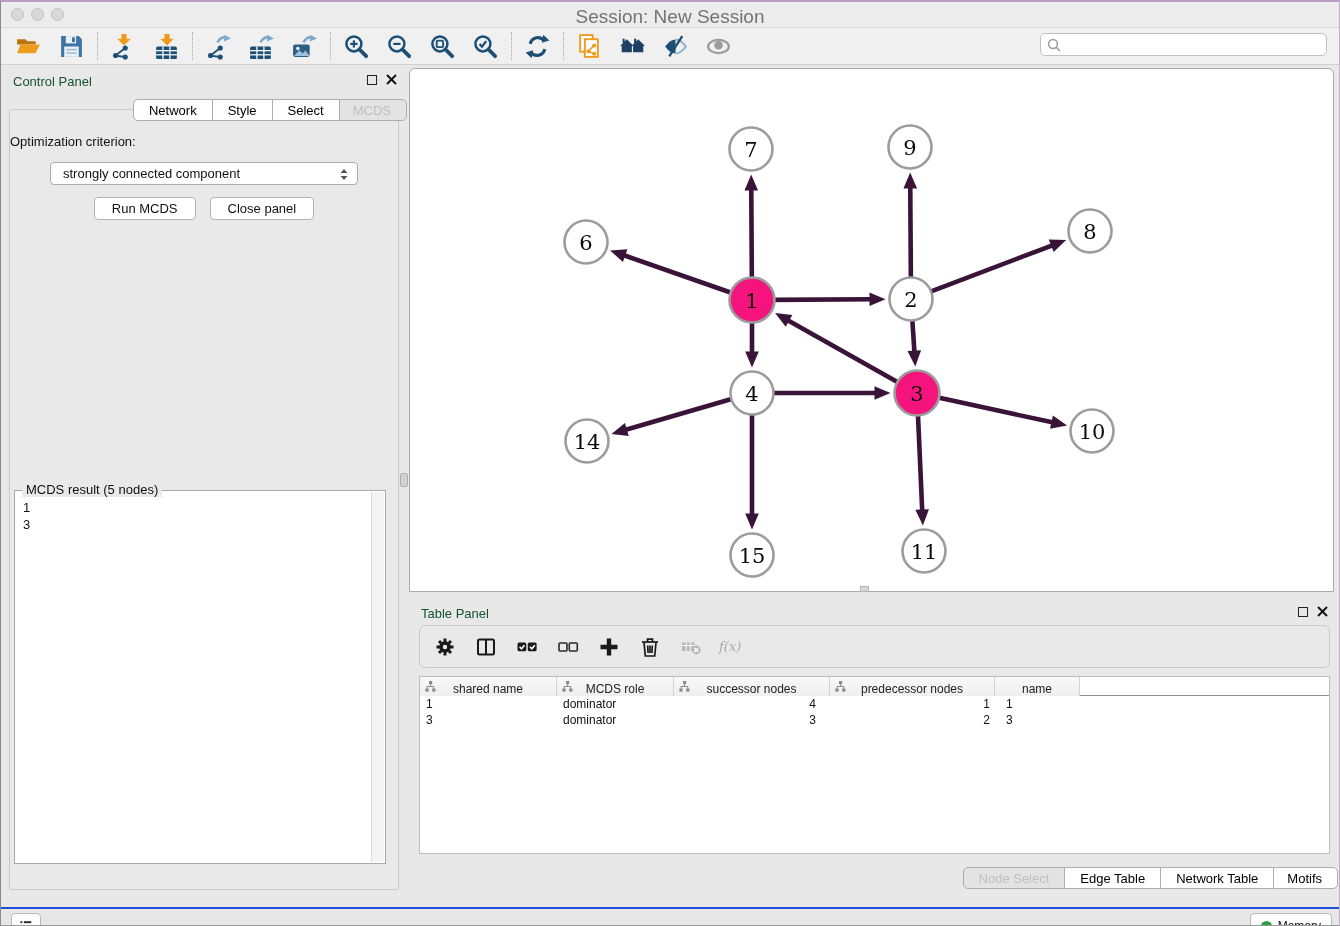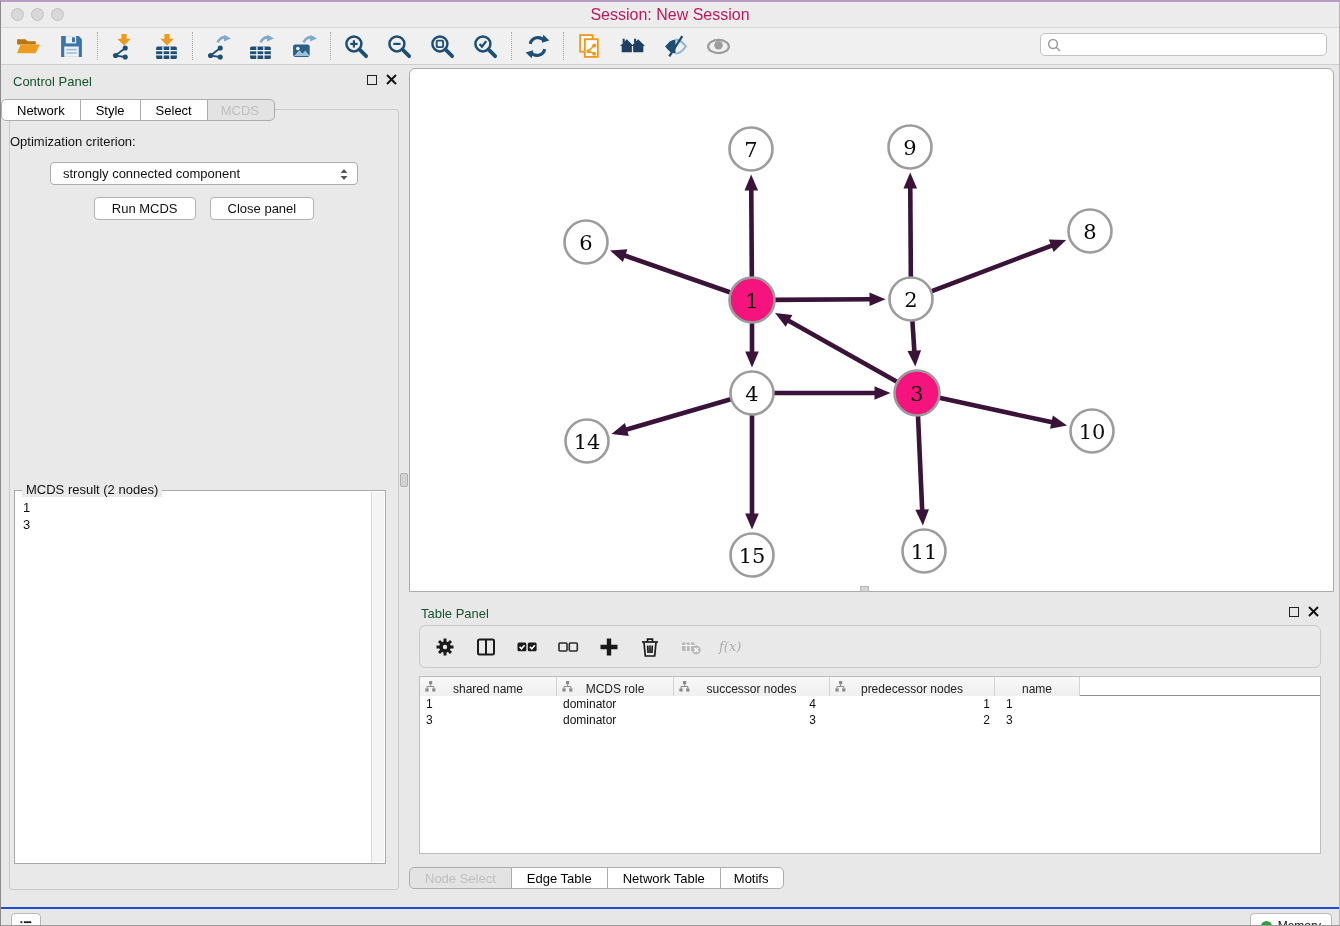--- a/index.html
+++ b/index.html
@@ -3,35 +3,35 @@
 <meta charset="utf-8">
 <style>
   html,body{margin:0;padding:0;background:#fff;font-family:"Liberation Sans",sans-serif;}
   *{box-sizing:border-box;}
   .window{position:relative;width:1340px;height:926px;background:#E8E8E8;overflow:hidden;
     border-top:2px solid #B79CC7;border-left:1px solid #8a8a8a;border-right:1px solid #C3ACD3;border-bottom:1px solid #9a9a9a;}
   
   .titlebar{position:absolute;left:0;top:0;right:0;height:26px;background:#ECECEC;border-bottom:1px solid #D9D9D9;}
   .tl-lights{position:absolute;left:10px;top:6px;display:flex;gap:7px;}
   .tl-light{width:13px;height:13px;border-radius:50%;background:#D8D8D8;border:1px solid #C2C2C2;}
-  .tl-title{position:absolute;left:0;right:0;top:4px;text-align:center;font-size:16px;color:#be185d;}
+  .tl-title{position:absolute;left:0;right:0;top:4px;text-align:center;font-size:19px;color:#737373;}
   
   .toolbar{position:absolute;left:0;top:26px;right:0;height:37px;background:#F0F0F0;border-bottom:1px solid #CFCFCF;display:flex;align-items:center;padding-left:6px;}
   .tb{width:43px;height:32px;display:flex;align-items:center;justify-content:center;background:transparent;border:none;padding:0;}
   .tb svg{width:27px;height:27px;}
   .tsep{width:1px;height:28px;border-left:1px dotted #A8A8A8;margin:0 4px;}
   .searchbox{position:absolute;right:12px;top:5px;width:287px;height:23px;background:#fff;border:1px solid #C2C2C2;border-radius:5px;display:flex;align-items:center;padding-left:6px;}
   .searchbox input{border:none;outline:none;flex:1;font-size:12px;background:transparent;}
   
   .cpanel{position:absolute;left:0;top:63px;width:406px;height:829px;background:#E8E8E8;}
   .panel-title{position:absolute;left:12px;top:9px;font-size:13px;color:#14532d;}
   .panel-icons{position:absolute;right:10px;top:9px;display:flex;gap:9px;align-items:center;}
   .float-ic{width:10px;height:10px;border:1.4px solid #222;}
   .close-ic svg{width:11px;height:11px;display:block;}
-  .tabs{position:absolute;left:0;right:0;display:flex;justify-content:flex-start;z-index:3;}
+  .tabs{position:absolute;left:0;right:0;display:flex;justify-content:flex-end;z-index:3;}
   .tab{height:22px;line-height:21px;padding:0 15px;font-size:13px;background:#FFF;color:#000;border:1px solid #ADADAD;margin-left:-1px;}
   .tab:first-child{border-top-left-radius:5px;border-bottom-left-radius:5px;margin-left:0;}
   .tab:last-child{border-top-right-radius:5px;border-bottom-right-radius:5px;padding-left:13px;}
   .tab.active{background:#E3E3E3;color:#BFBFBF;}
   .cp-tabs{top:34px;}
   .cp-body{position:absolute;left:8px;right:8px;top:44px;bottom:4px;background:#E9E9E9;border:1px solid #C9C9C9;border-radius:3px;}
   .opt-label{margin-top:24px;font-size:13px;color:#111;}
   .dropdown{position:relative;width:308px;height:23px;margin:13px auto 0 auto;background:#fff;border:1px solid #ADADAD;border-radius:4px;font-size:13px;line-height:21px;padding-left:12px;color:#111;}
   .dropdown .stepper{position:absolute;right:5px;top:3px;}
   .btnrow{display:flex;justify-content:center;gap:14px;margin-top:12px;}
@@ -44,21 +44,21 @@
   
   .netwin{position:absolute;left:408px;top:66px;width:925px;height:524px;background:#fff;border:1px solid #ABABAB;border-radius:6px 6px 0 0;}
   .nw-titlebar{position:relative;height:22px;background:linear-gradient(#F4F4F4,#E3E3E3);border-bottom:1px solid #C3C3C3;border-radius:6px 6px 0 0;}
   .nw-lights{position:absolute;left:8px;top:4px;display:flex;gap:7px;}
   .mac-light{width:13px;height:13px;border-radius:50%;display:flex;align-items:center;justify-content:center;}
   .mac-light svg{width:9px;height:9px;}
   .nw-title{position:absolute;left:0;right:0;top:3px;text-align:center;font-size:13px;color:#1A1A1A;}
   .nw-canvas{position:absolute;left:0;top:23px;right:0;bottom:0;overflow:hidden;}
   .nw-resize{position:absolute;left:450px;bottom:-1px;width:9px;height:6px;background:#D6D6D6;border:1px solid #B7B7B7;}
   
-  .tpanel{position:absolute;left:408px;top:595px;right:10px;height:294px;background:#E8E8E8;}
+  .tpanel{position:absolute;left:408px;top:595px;right:1px;height:294px;background:#E8E8E8;}
   .tp-toolbar{position:absolute;left:10px;right:8px;top:28px;height:43px;background:#E9E9E9;border:1px solid #C9C9C9;border-radius:6px;display:flex;align-items:center;gap:15px;padding-left:12px;}
   .tp-tbtn{width:26px;height:26px;display:flex;align-items:center;justify-content:center;background:none;border:none;padding:0;}
   .tp-tbtn svg{width:22px;height:22px;}
   .fx-label{font-family:"DejaVu Serif",serif;font-style:italic;font-size:13px;color:#ABABAB;}
   .tp-table{position:absolute;left:10px;right:8px;top:79px;height:178px;background:#fff;border:1px solid #BDBDBD;overflow:hidden;}
   .thead{display:flex;border-bottom:1px solid #8F8F8F;height:19px;}
   .th{position:relative;height:19px;background:linear-gradient(#F8F8F8,#EFEFEF);border-right:1px solid #D3D3D3;display:flex;align-items:flex-end;justify-content:center;font-size:12px;color:#222;}
   .th .tree-ic{position:absolute;left:5px;top:4px;}
   .tr{display:flex;height:16px;}
   .td{font-size:12px;color:#111;line-height:16px;white-space:nowrap;overflow:hidden;}
@@ -294,21 +294,21 @@
         <svg class="stepper" width="16" height="17" viewBox="0 0 16 17">
             <path d="M4.5 7 L8 3 11.5 7 Z" fill="#555"></path>
             <path d="M4.5 10 L8 14 11.5 10 Z" fill="#555"></path>
           </svg>
       </div>
       <div class="btnrow">
         <button class="pushbtn">Run MCDS</button>
         <button class="pushbtn">Close panel</button>
       </div>
       <div class="groupbox">
-        <span class="legend">MCDS result (2 nodes)</span>
+        <span class="legend">MCDS result (5 nodes)</span>
         <div class="gtext" id="mcds-result-text">1
 3</div>
         <div class="vtrack"></div>
       </div>
     </div>
   </div>
   <div class="split-handle"></div>
 
   <div class="netwin">
     <div class="nw-canvas">

